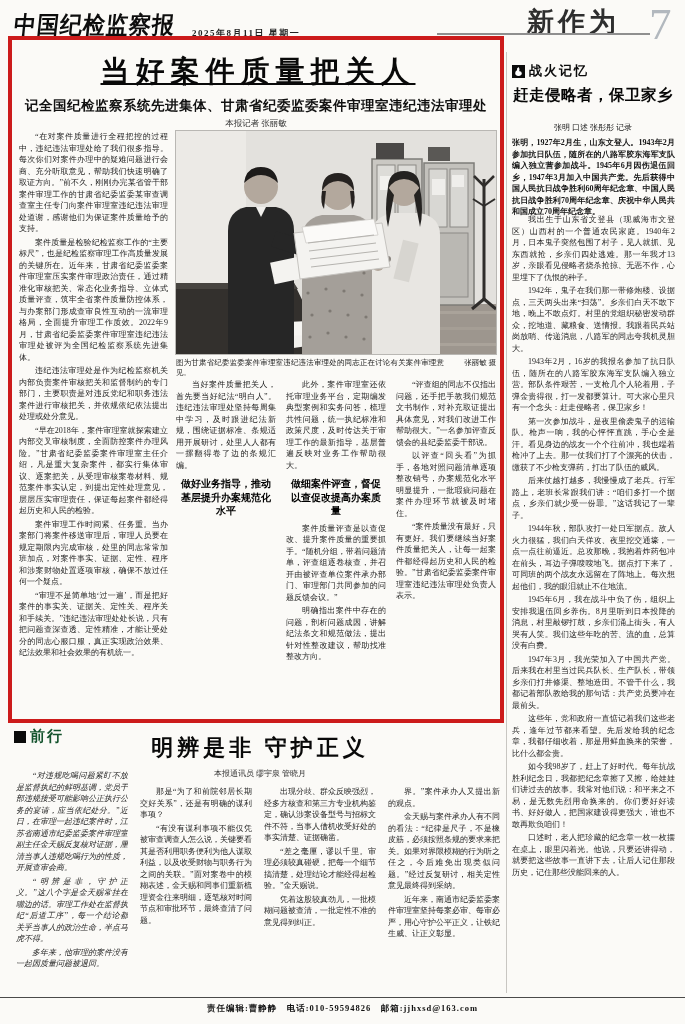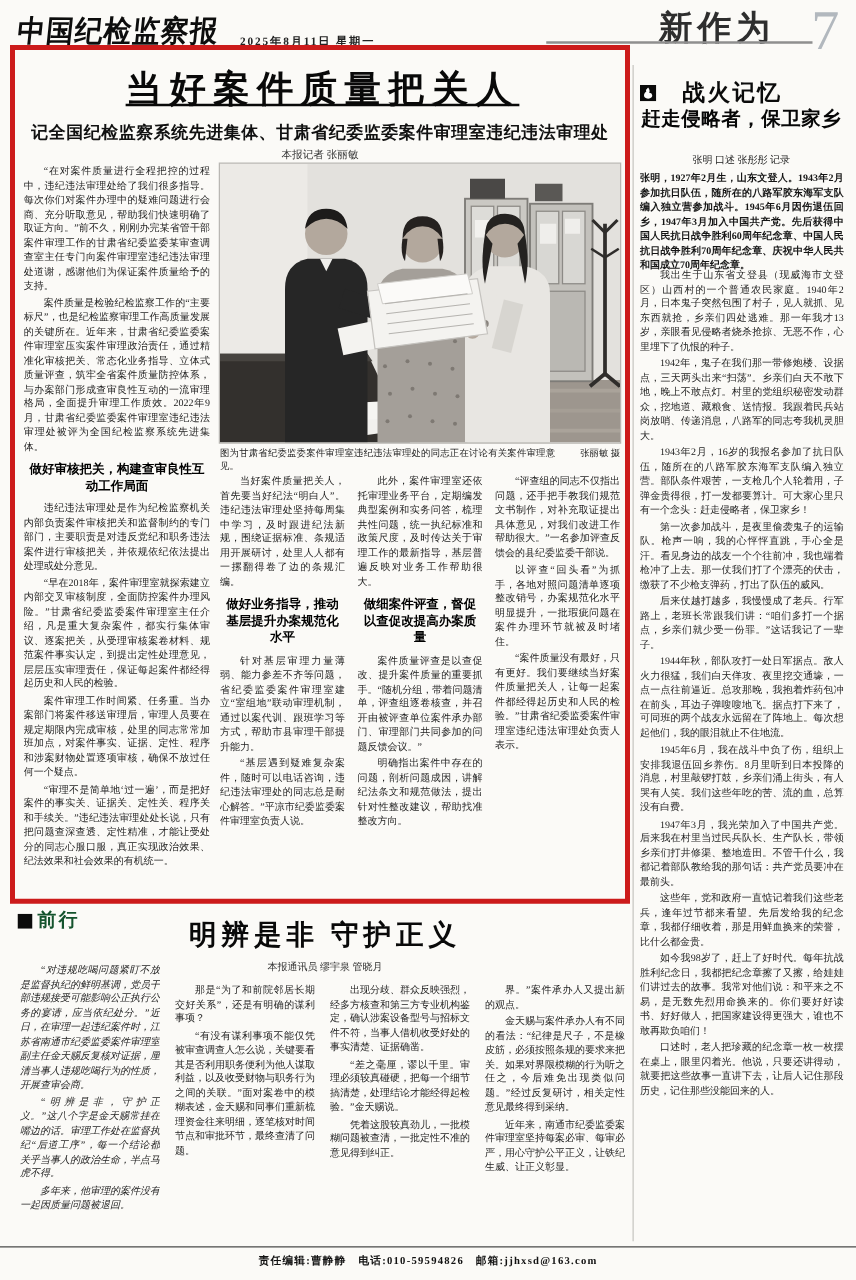--- a/index.html
+++ b/index.html
@@ -33,21 +33,21 @@
   .col-3{left:286px;top:379px;width:100px;height:333px;}
   .col-4{left:396px;top:379px;width:100px;height:333px;}
   
   .photo-wrap{left:176px;top:131px;width:320px;height:223px;background:#dddbd7;outline:1px solid #b9b7b3;}
   .photo-caption-row{left:176px;top:358px;width:320px;display:flex;justify-content:space-between;font-size:7.5px;line-height:9.5px;color:#222;}
   .photo-caption{width:268px;text-align:justify;}
   .photo-credit{width:46px;text-align:right;white-space:nowrap;}
   
   .v-divider{left:506px;top:52px;width:1px;height:941px;background:#c8c6c2;}
   .memory-badge{left:512px;top:62px;display:flex;align-items:center;gap:4px;}
-  .memory-badge .badge-label{font-size:18px;font-weight:900;letter-spacing:2px;color:#0b0b0b;margin-left:17px;}
+  .memory-badge .badge-label{font-size:13px;font-weight:900;letter-spacing:2px;color:#0b0b0b;}
   .memory-title{left:509px;top:85px;width:168px;text-align:center;font-size:15.5px;font-weight:900;letter-spacing:0.5px;color:#070707;}
   .memory-byline{left:512px;top:122px;width:162px;text-align:center;font-size:8px;color:#222;}
   .memory-intro{left:512px;top:137px;width:163px;font-size:8px;line-height:11.5px;font-weight:bold;text-align:justify;color:#151515;}
   .memory-body{left:512px;top:214px;width:163px;height:779px;}
   
   .forward-badge{left:14px;top:727px;display:flex;align-items:center;gap:4px;z-index:6;}
   .forward-badge .badge-label{font-size:15px;font-weight:900;letter-spacing:2px;color:#14532d;}
   .bottom-title{left:15px;top:733px;width:490px;text-align:center;font-size:22px;font-weight:900;letter-spacing:4px;color:#090909;}
   .bottom-byline{left:15px;top:768px;width:490px;text-align:center;font-size:8px;color:#333;}
   .bcol-1{left:16px;top:770px;width:112px;height:207px;font-style:italic;}
@@ -72,21 +72,20 @@
 
 <div class="abs main-title">当好案件质量把关人</div>
 <div class="abs main-subtitle">记全国纪检监察系统先进集体、甘肃省纪委监委案件审理室违纪违法审理处</div>
 <div class="abs main-byline">本报记者 张丽敏</div>
 
 <div class="abs news-col col-1">
   <div>
       <p class="para">“在对案件质量进行全程把控的过程中，违纪违法审理处给了我们很多指导。每次你们对案件办理中的疑难问题进行会商、充分听取意见，帮助我们快速明确了取证方向。”前不久，刚刚办完某省管干部案件审理工作的甘肃省纪委监委某审查调查室主任专门向案件审理室违纪违法审理处道谢，感谢他们为保证案件质量给予的支持。</p>
       <p class="para">案件质量是检验纪检监察工作的“主要标尺”，也是纪检监察审理工作高质量发展的关键所在。近年来，甘肃省纪委监委案件审理室压实案件审理政治责任，通过精准化审核把关、常态化业务指导、立体式质量评查，筑牢全省案件质量防控体系，与办案部门形成查审良性互动的一流审理格局，全面提升审理工作质效。2022年9月，甘肃省纪委监委案件审理室违纪违法审理处被评为全国纪检监察系统先进集体。</p>
     </div>
-  <div class="subhead">做好审核把关，构建查审良性互动工作局面</div>
   <div>
       <p class="para">违纪违法审理处是作为纪检监察机关内部负责案件审核把关和监督制约的专门部门，主要职责是对违反党纪和职务违法案件进行审核把关，并依规依纪依法提出处理或处分意见。</p>
       <p class="para">“早在2018年，案件审理室就探索建立内部交叉审核制度，全面防控案件办理风险。”甘肃省纪委监委案件审理室主任介绍，凡是重大复杂案件，都实行集体审议、逐案把关，从受理审核案卷材料、规范案件事实认定，到提出定性处理意见，层层压实审理责任，保证每起案件都经得起历史和人民的检验。</p>
       <p class="para">案件审理工作时间紧、任务重。当办案部门将案件移送审理后，审理人员要在规定期限内完成审核，处里的同志常常加班加点，对案件事实、证据、定性、程序和涉案财物处置逐项审核，确保不放过任何一个疑点。</p>
       <p class="para">“审理不是简单地‘过一遍’，而是把好案件的事实关、证据关、定性关、程序关和手续关。”违纪违法审理处处长说，只有把问题查深查透、定性精准，才能让受处分的同志心服口服，真正实现政治效果、纪法效果和社会效果的有机统一。</p>
     </div>
 </div>
 
 <div class="abs photo-wrap">
   <svg width="320" height="223" viewBox="0 0 320 223">
@@ -191,24 +190,20 @@
 <div class="abs photo-caption-row">
   <span class="photo-caption">图为甘肃省纪委监委案件审理室违纪违法审理处的同志正在讨论有关案件审理意见。</span>
   <span class="photo-credit">张丽敏 摄</span>
 </div>
 
 <div class="abs news-col col-2">
   <div>
       <p class="para">当好案件质量把关人，首先要当好纪法“明白人”。违纪违法审理处坚持每周集中学习，及时跟进纪法新规，围绕证据标准、条规适用开展研讨，处里人人都有一摞翻得卷了边的条规汇编。</p>
     </div>
   <div class="subhead">做好业务指导，推动基层提升办案规范化水平</div>
-  <div>
-      <p class="para">针对基层审理力量薄弱、能力参差不齐等问题，省纪委监委案件审理室建立“室组地”联动审理机制，通过以案代训、跟班学习等方式，帮助市县审理干部提升能力。</p>
-      <p class="para">“基层遇到疑难复杂案件，随时可以电话咨询，违纪违法审理处的同志总是耐心解答。”平凉市纪委监委案件审理室负责人说。</p>
-    </div>
 </div>
 <div class="abs news-col col-3">
   <div>
       <p class="para">此外，案件审理室还依托审理业务平台，定期编发典型案例和实务问答，梳理共性问题，统一执纪标准和政策尺度，及时传达关于审理工作的最新指导，基层普遍反映对业务工作帮助很大。</p>
     </div>
   <div class="subhead">做细案件评查，督促以查促改提高办案质量</div>
   <div>
       <p class="para">案件质量评查是以查促改、提升案件质量的重要抓手。“随机分组，带着问题清单，评查组逐卷核查，并召开由被评查单位案件承办部门、审理部门共同参加的问题反馈会议。”</p>
       <p class="para">明确指出案件中存在的问题，剖析问题成因，讲解纪法条文和规范做法，提出针对性整改建议，帮助找准整改方向。</p>
     </div>

